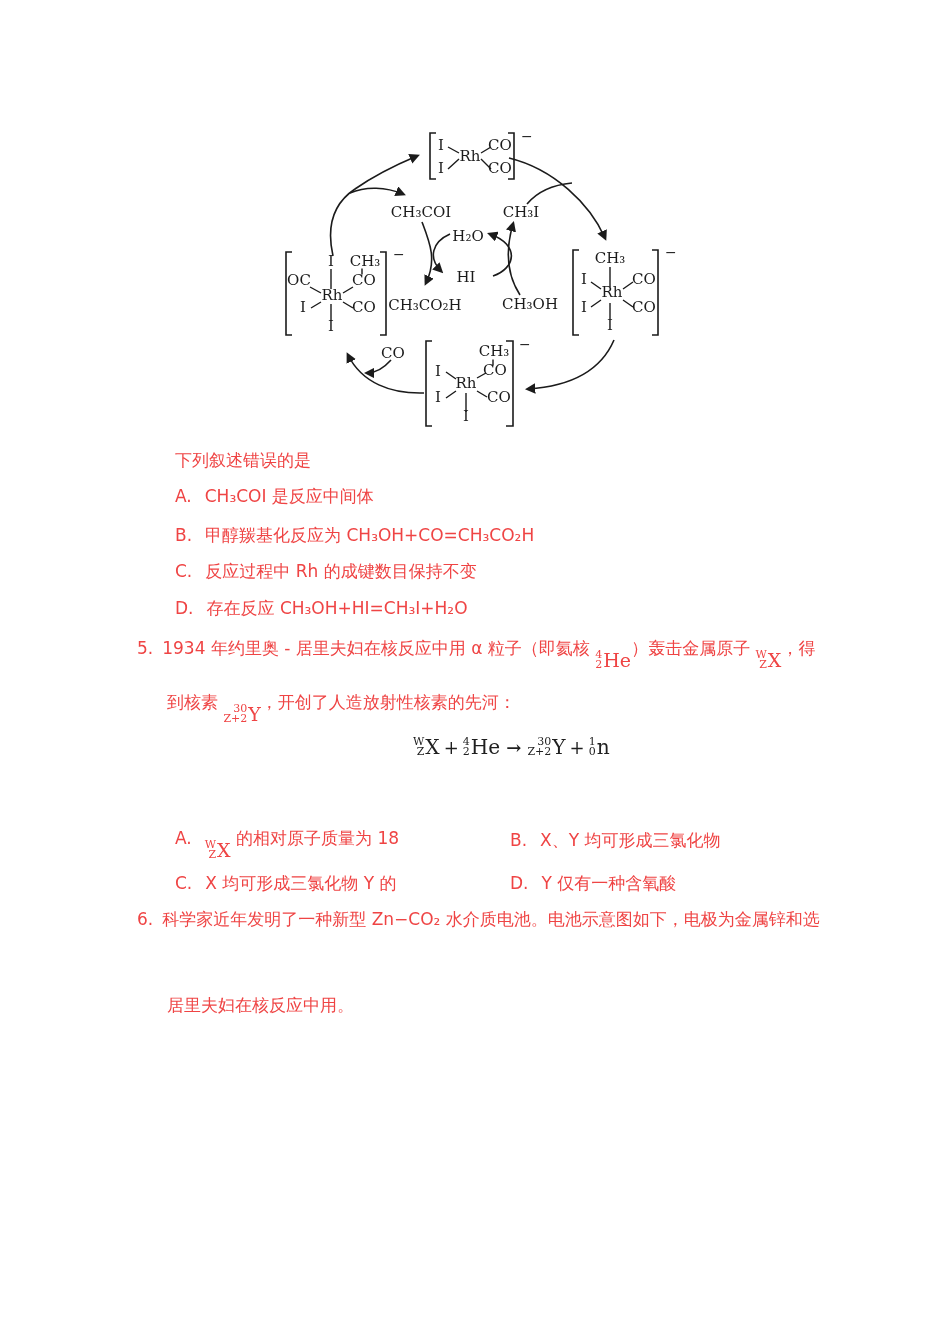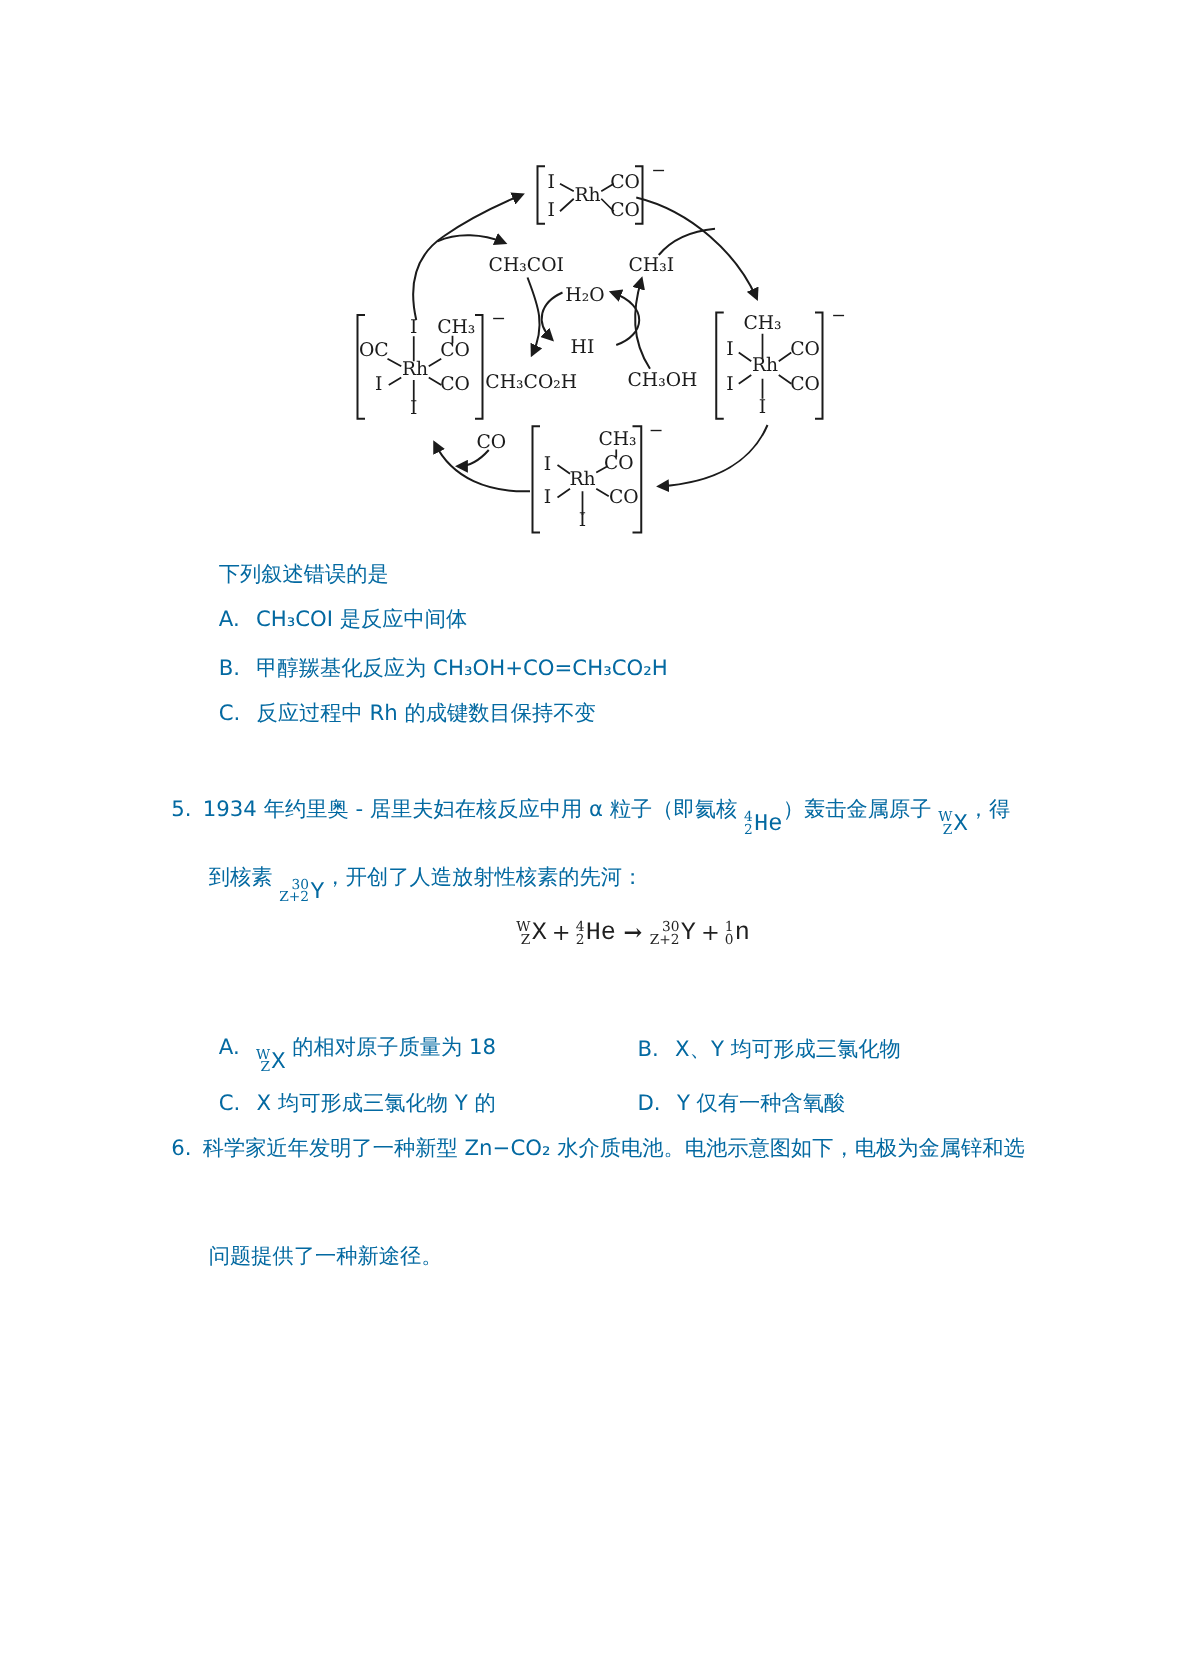--- a/index.html
+++ b/index.html
@@ -1,26 +1,26 @@
 <!DOCTYPE html>
 <html><head>
 <meta charset="utf-8">
 <style>
   html,body{margin:0;padding:0;background:#ffffff;}
   .page{position:relative;width:950px;height:1344px;background:#ffffff;overflow:hidden;
         color:#1f1f1f;font-family:"DejaVu Sans","Liberation Sans",sans-serif;}
-  .tl{position:absolute;font-size:17px;line-height:24px;white-space:nowrap;color:#0369a1;}
+  .tl{position:absolute;font-size:17px;line-height:24px;white-space:nowrap;color:#ef4444;}
   .q-num{display:inline-block;margin-right:9px;}
   .opt-label{display:inline-block;margin-right:13px;}
   
   .nuclide{display:inline-flex;align-items:center;vertical-align:-4px;
            font-family:"DejaVu Serif","Liberation Serif",serif;}
   .pres{display:inline-flex;flex-direction:column;align-items:flex-end;
         font-size:11px;line-height:10px;margin-right:1px;}
-  .nsym{font-size:1.12em;font-family:Liberation Mono, monospace;}
+  .nsym{font-size:1.12em;}
   .eq{position:absolute;display:flex;align-items:center;font-size:18px;
       font-family:"DejaVu Serif","Liberation Serif",serif;}
   .eq .op{margin:0 4px;}
   .eq .arrow{margin:0 6px;font-weight:bold;}
   svg text{font-family:"DejaVu Serif","Liberation Serif",serif;font-size:15px;fill:#1b1b1b;}
   svg text.charge{font-size:14px;}
   svg path{fill:none;stroke:#1b1b1b;}
   svg path.bond{stroke-width:1.4;}
   svg path.bracket{stroke-width:1.6;}
   svg path.arr{stroke-width:1.6;}
@@ -113,20 +113,23 @@
 
   <div class="tl" style="left:175px;top:484px">
     <span class="opt-label">A.</span><span>CH₃COI 是反应中间体</span>
   </div>
   <div class="tl" style="left:175px;top:523px">
     <span class="opt-label">B.</span><span>甲醇羰基化反应为 CH₃OH+CO=CH₃CO₂H</span>
   </div>
   <div class="tl" style="left:175px;top:559px">
     <span class="opt-label">C.</span><span>反应过程中 Rh 的成键数目保持不变</span>
   </div>
+  <div class="tl" style="left:175px;top:596px">
+    <span class="opt-label">D.</span><span>存在反应 CH₃OH+HI=CH₃I+H₂O</span>
+  </div>
 
   <div class="tl" style="left:137px;top:636px">
     <span class="q-num">5.</span><span>1934 年约里奥 - 居里夫妇在核反应中用 α 粒子（即氦核 </span><span class="nuclide">
         <span class="pres">
           <span>4</span>
           <span>2</span>
         </span>
         <span class="nsym">He</span>
       </span><span>）轰击金属原子 </span><span class="nuclide">
         <span class="pres">
@@ -197,15 +200,15 @@
   <div class="tl" style="left:175px;top:871px">
     <span class="opt-label">C.</span><span>X 均可形成三氯化物 Y 的</span>
   </div>
   <div class="tl" style="left:510px;top:871px">
     <span class="opt-label">D.</span><span>Y 仅有一种含氧酸</span>
   </div>
 
   <div class="tl" style="left:137px;top:907px">
     <span class="q-num">6.</span><span>科学家近年发明了一种新型 Zn−CO₂ 水介质电池。电池示意图如下，电极为金属锌和选</span>
   </div>
-  <div class="tl" style="left:167px;top:993px">问题提供了一种新途径。</div>
+  <div class="tl" style="left:167px;top:993px">居里夫妇在核反应中用。</div>
 
 </div>
 
 </body></html>

